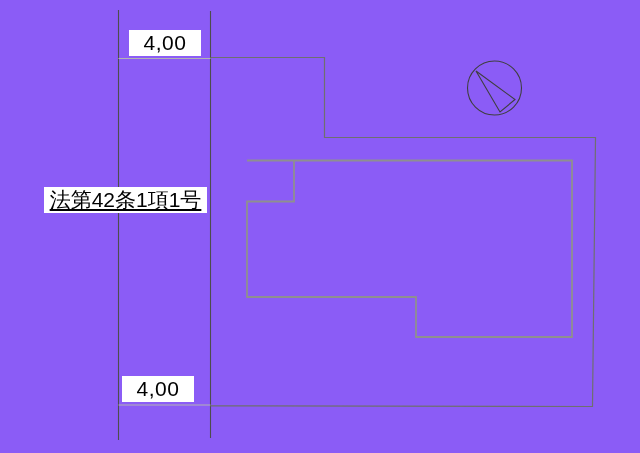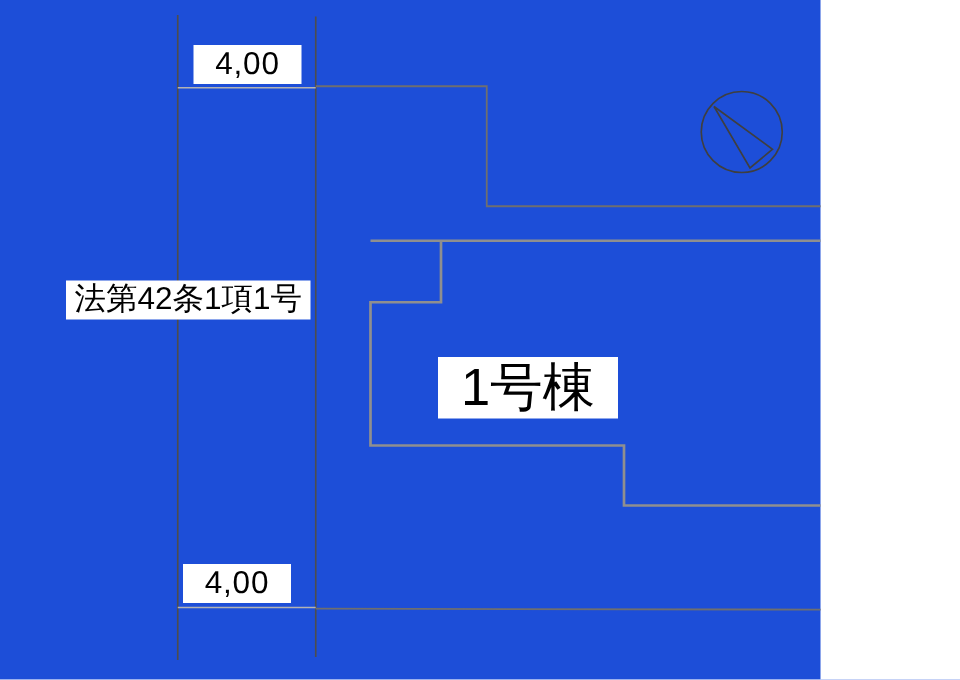--- a/index.html
+++ b/index.html
@@ -2,23 +2,23 @@
 <html><head>
 <meta charset="utf-8">
 <style>
   html, body {
     margin: 0;
     padding: 0;
     background: #ffffff;
   }
   .canvas {
     position: relative;
-    width: 547px;
+    width: 640px;
     height: 453px;
-    background: #1d4ed8;
+    background: #8b5cf6;
     overflow: hidden;
     font-family: "Liberation Sans", "DejaVu Sans", sans-serif;
   }
   .canvas svg {
     position: absolute;
     left: 0;
     top: 0;
   }
   .label {
     position: absolute;
@@ -28,20 +28,21 @@
     background: #ffffff;
   }
   .dim-label {
     font-size: 21px;
     line-height: 26px;
     letter-spacing: 0.5px;
   }
   .road-label {
     font-size: 21px;
     line-height: 26px;
+    text-decoration: underline;
   }
   .building-label {
     font-size: 35px;
     line-height: 41px;
     font-weight: 500;
   }
 </style>
 </head>
 <body>
 
@@ -67,15 +68,14 @@
     </g>
   </svg>
 
   <div class="label dim-label" style="left:129px; top:30px; width:72px;">4,00</div>
 
   <div class="label dim-label" style="left:122px; top:376px; width:72px;">4,00</div>
 
   <div class="label road-label" style="left:44px; top:187px; width:163px;">法第42条1項1号</div>
 
 
-  <div class="label building-label" style="left:292px; top:238px; width:120px;">1号棟</div>
 
 </div>
 
 </body></html>

